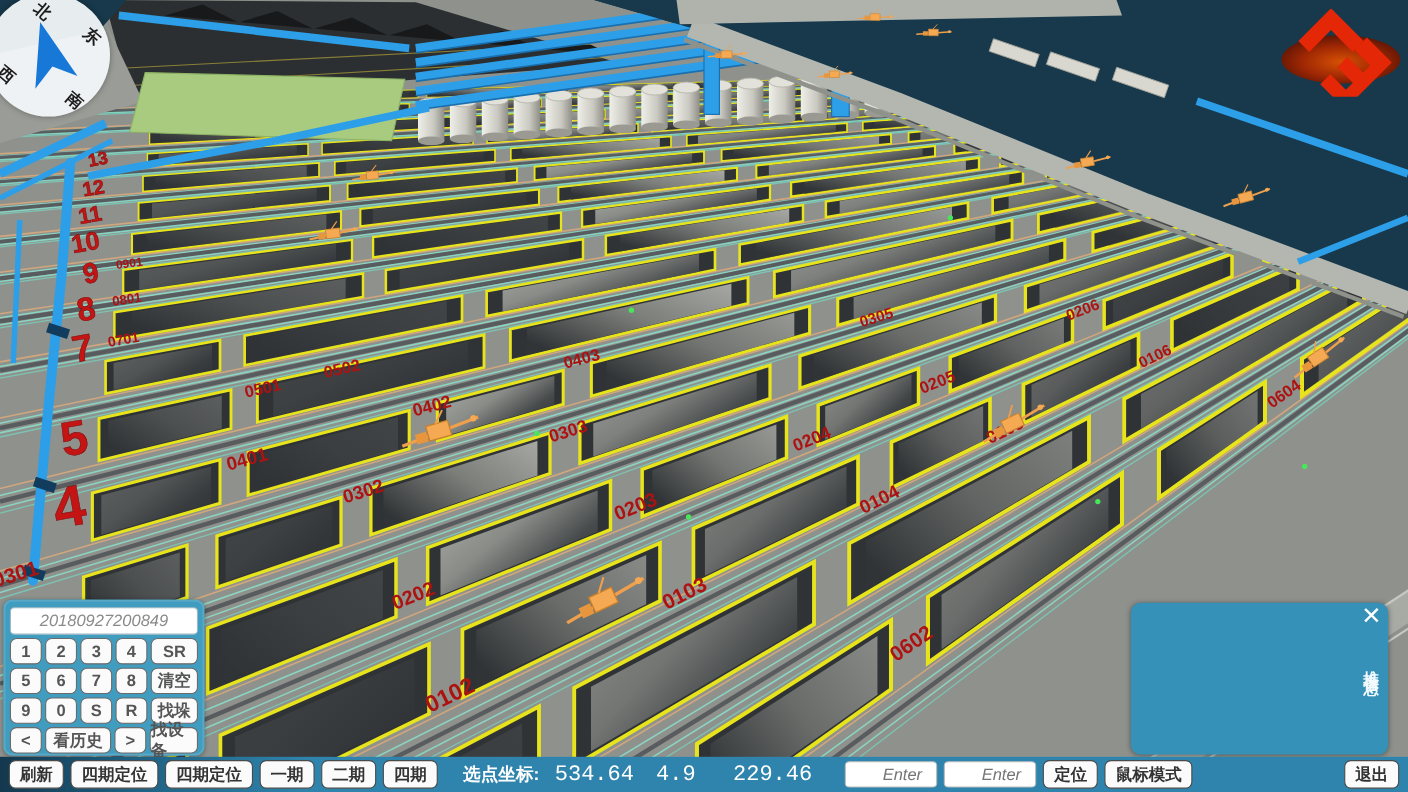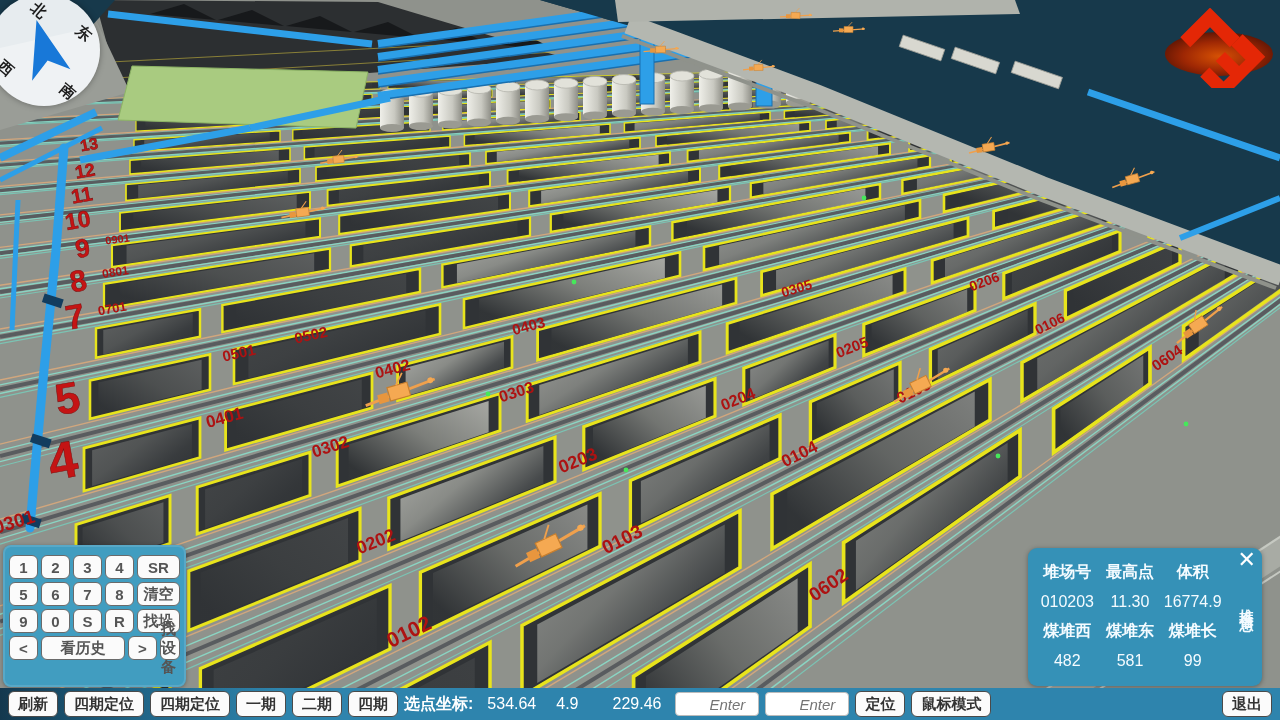--- a/index.html
+++ b/index.html
@@ -26,43 +26,43 @@
     padding:7px 6px 6px 6px;box-sizing:border-box;}
   .keypad input{display:block;width:100%;height:25px;border:1px solid #9db8c2;border-radius:4px;
     background:#fff;color:#8a8a8a;font-style:italic;font-size:15px;text-align:center;
     box-sizing:border-box;outline:none;font-family:inherit;}
   .krow{display:flex;gap:3px;margin-top:3px;}
   .kbtn{height:24px;border:1.5px solid #6a6a6a;border-radius:6px;background:#fbfbfb;color:#555;
     font-size:15px;font-weight:bold;display:flex;align-items:center;justify-content:center;
     box-sizing:border-box;cursor:pointer;}
   .k-s{width:29px;}
   .k-l{flex:1;}
-  .k-m{width:84px;}
+  .k-m{width:60px;}
 
   
   .info{position:absolute;left:1028px;top:548px;width:234px;height:138px;background:#3591b7;
     border-radius:9px;box-shadow:0 1px 5px rgba(0,0,0,.35);color:#f4fbff;}
   .info .grid{position:absolute;left:8px;top:10px;width:188px;height:118px;display:grid;
     grid-template-columns:1fr 1fr 1fr;grid-template-rows:1fr 1fr 1fr 1fr;align-items:center;}
   .info .cell{text-align:center;font-size:16px;white-space:nowrap;}
   .info .hd{font-weight:bold;}
   .info .side{position:absolute;right:6px;top:50px;width:18px;writing-mode:vertical-lr;
     text-orientation:upright;font-size:14px;font-weight:bold;letter-spacing:3px;color:#f4fbff;}
   .info .close{position:absolute;right:6px;top:0px;font-size:22px;font-weight:bold;color:#fff;
     cursor:pointer;line-height:24px;}
 
   
   .toolbar{position:absolute;left:0;top:688px;width:1280px;height:32px;
     background:linear-gradient(90deg,#14384e 0%,#1d5f80 9%,#2e84ad 22%,#2e84ad 100%);
     display:flex;align-items:center;gap:6px;padding:0 8px;box-sizing:border-box;}
   .tbtn{height:24px;background:#fbfbfb;border:1.6px solid #4a4a4a;border-radius:6px;color:#333;
     font-size:15px;font-weight:bold;display:flex;align-items:center;justify-content:center;
     padding:0 9px;white-space:nowrap;cursor:pointer;}
-  .tlabel{color:#fff;font-size:16px;font-weight:bold;white-space:nowrap;margin-left:0;}
-  .tval{color:#fff;font-size:16px;white-space:nowrap;}
+  .tlabel{color:#fff;font-size:16px;font-weight:bold;white-space:nowrap;margin-left:17px;}
+  .tval{color:#fff;font-size:20px;white-space:nowrap;font-family:Liberation Mono, monospace;}
   .tin{width:84px;height:24px;border:1px solid #bbb;border-radius:4px;background:#fff;
     font-style:italic;font-size:15px;color:#999;text-align:center;box-sizing:border-box;
     outline:none;font-family:inherit;padding-left:22px;}
   .spacer{flex:1;}
 </style>
 </head>
 <body>
 
 <svg id="scene" viewBox="0 0 1280 720" preserveAspectRatio="none">
   <defs>
@@ -668,20 +668,21 @@
   <ellipse cx="55" cy="46" rx="54" ry="22" fill="url(#logoGlow)" opacity="0.95"></ellipse>
   <g transform="translate(46,42) rotate(45)" fill="#e42706">
     <path d="M12,-30 L-30,-30 L-30,12 L-16,12 L-16,-16 L12,-16 Z"></path>
   </g>
   <g transform="translate(56,46) rotate(45)" fill="#e42706">
     <path d="M34,-30 L34,30 L2,30 L2,17 L22,17 L22,8 L2,8 L2,-5 L22,-5 L22,-14 L2,-14 L2,-30 Z"></path>
   </g>
 </svg>
 
 <div class="keypad">
+  <input type="text" value="20180927200849" style="">
   <div id="keypad-rows">
       <div class="krow">
         <div class="kbtn k-s">1</div>
         <div class="kbtn k-s">2</div>
         <div class="kbtn k-s">3</div>
         <div class="kbtn k-s">4</div>
         <div class="kbtn k-l">SR</div>
       </div>
       <div class="krow">
         <div class="kbtn k-s">5</div>
@@ -701,47 +702,33 @@
         <div class="kbtn k-s">&lt;</div>
         <div class="kbtn k-m">看历史</div>
         <div class="kbtn k-s">&gt;</div>
         <div class="kbtn k-l">找设备</div>
       </div>
     </div>
 </div>
 
 <div class="info">
   <span class="close">✕</span>
-  <div class="grid">
-    <div class="cell hd">堆场号</div>
-    <div class="cell hd">最高点</div>
-    <div class="cell hd">体积</div>
-    <div class="cell">010203</div>
-    <div class="cell">11.30</div>
-    <div class="cell">16774.9</div>
-    <div class="cell hd">煤堆西</div>
-    <div class="cell hd">煤堆东</div>
-    <div class="cell hd">煤堆长</div>
-    <div class="cell">482</div>
-    <div class="cell">581</div>
-    <div class="cell">99</div>
-  </div>
   <div class="side">堆垛信息</div>
 </div>
 
 <div class="toolbar">
   <div class="tbtn">刷新</div>
   <div class="tbtn">四期定位</div>
   <div class="tbtn">四期定位</div>
   <div class="tbtn">一期</div>
   <div class="tbtn">二期</div>
   <div class="tbtn">四期</div>
   <span class="tlabel">选点坐标:</span>
   <span class="tval" style="margin-left:8px">534.64</span>
   <span class="tval" style="margin-left:14px">4.9</span>
-  <span class="tval" style="margin-left:28px;margin-right:8px">229.46</span>
+  <span class="tval" style="margin-left:28px;margin-right:24px">229.46</span>
   <input class="tin" placeholder="Enter" style="">
   <input class="tin" placeholder="Enter" style="">
   <div class="tbtn">定位</div>
   <div class="tbtn">鼠标模式</div>
   <div class="spacer"></div>
   <div class="tbtn">退出</div>
 </div>
 
 </body></html>

